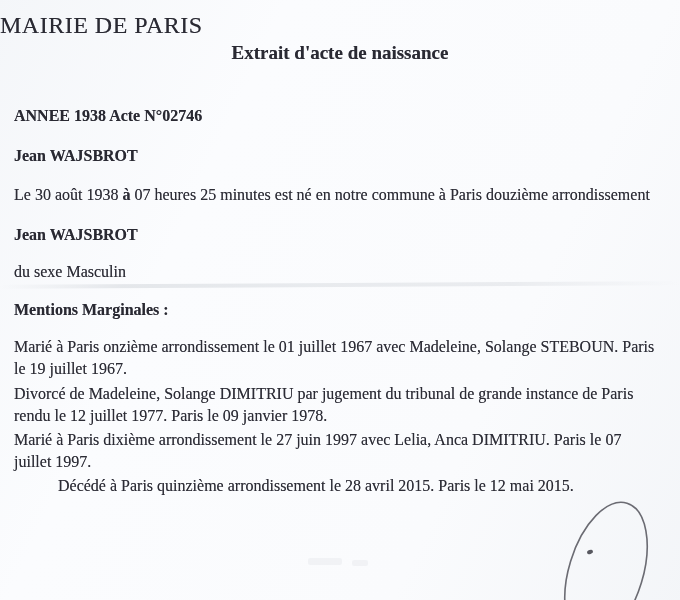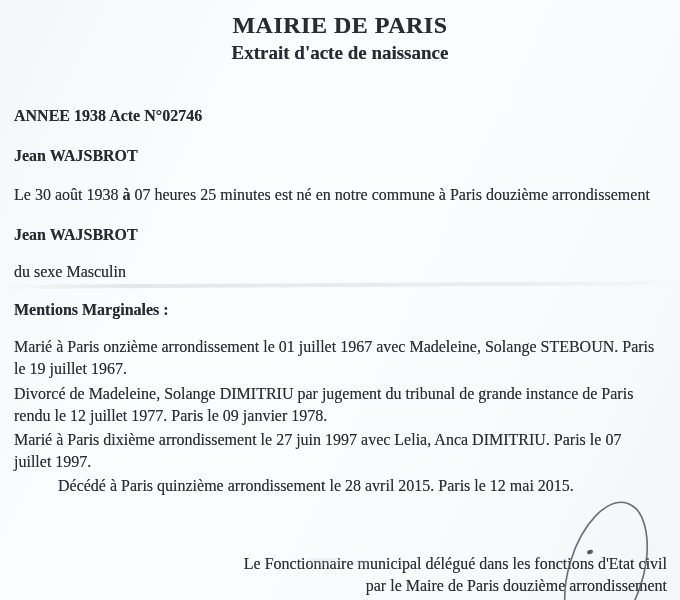--- a/index.html
+++ b/index.html
@@ -23,23 +23,22 @@
     color: #2c2c35;
   }
   .soft {
     text-shadow: 0 0 0.6px rgba(46,46,58,0.55);
   }
   .doc-title {
     position: absolute;
     top: 12px;
     left: 0;
     width: 100%;
-    text-align: center;
     font-size: 24px;
-    font-weight: bold;
+    font-weight: normal;
     letter-spacing: 0.5px;
     color: #2a2a33;
   }
   .doc-subtitle {
     position: absolute;
     top: 42px;
     left: 0;
     width: 100%;
     text-align: center;
     font-size: 19px;
@@ -147,24 +146,20 @@
 
   <div class="para soft" style="top:429px;">
     <div>Marié à Paris dixième arrondissement le 27 juin 1997 avec Lelia, Anca DIMITRIU. Paris le 07</div>
     <div>juillet 1997.</div>
   </div>
 
   <div class="para soft" style="top:475px;margin-left:44px;">
     <div>Décédé à Paris quinzième arrondissement le 28 avril 2015. Paris le 12 mai 2015.</div>
   </div>
 
-  <div class="footer-block soft">
-    <div>Le Fonctionnaire municipal délégué dans les fonctions d'Etat civil</div>
-    <div>par le Maire de Paris douzième arrondissement</div>
-  </div>
 
   <div class="smudge" style="top:558px; left:308px; width:34px; height:7px;"></div>
   <div class="smudge" style="top:560px; left:352px; width:16px; height:6px;"></div>
 
   <svg class="pen-mark" viewBox="0 0 140 110" aria-hidden="true">
     <ellipse cx="66" cy="82" rx="37" ry="72" fill="none" stroke="#52525a" stroke-width="1.6" opacity="0.85" transform="rotate(17 66 82)"></ellipse>
   </svg>
   <div class="pen-dot"></div>
 
 </div>

